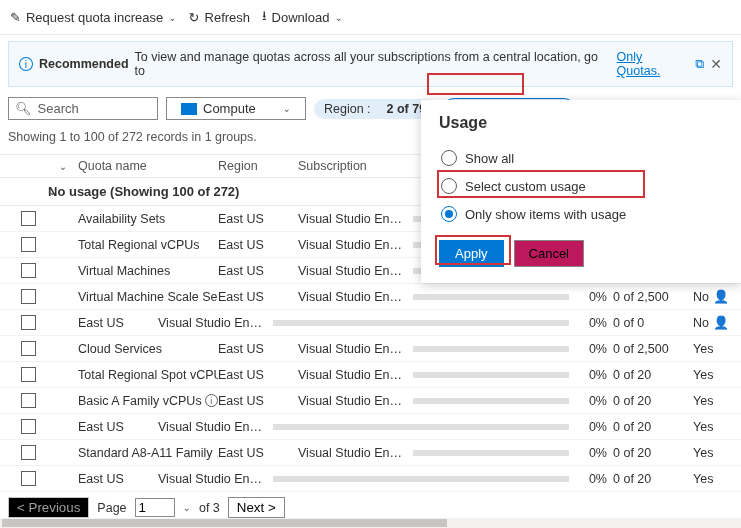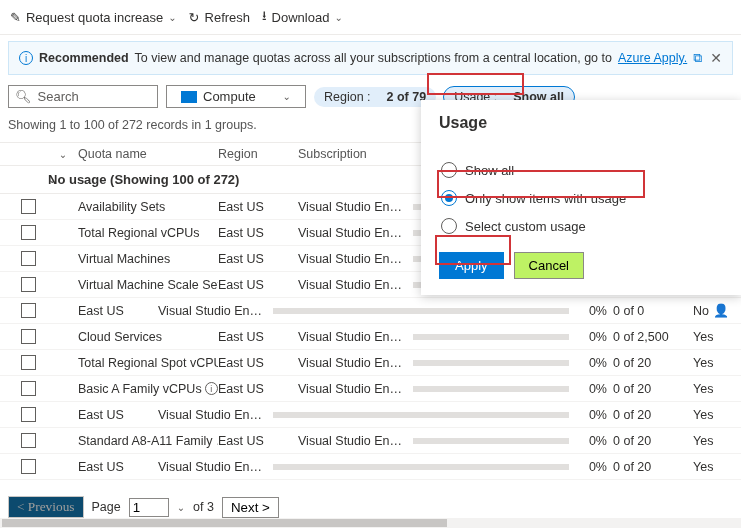--- a/index.html
+++ b/index.html
@@ -37,33 +37,33 @@
 .row .qregion { width: 80px; }
 .row .qsub { width: 115px; }
 .row .bar-wrap { flex: 1; display: flex; align-items: center; gap: 8px; padding-right: 6px; }
 .bar { flex: 1; height: 6px; background: #e1dfdd; }
 .row .pct { width: 30px; text-align: right; }
 .row .qty { width: 80px; }
 .row .adj { width: 40px; display:flex; gap:4px; align-items:center;}
 .info-ic { width: 13px; height: 13px; border-radius: 50%; border: 1px solid #605e5c; display: inline-flex; align-items: center; justify-content: center; font-size: 9px; color: #605e5c; flex-shrink:0;}
 .pager { position: absolute; bottom: 10px; left: 8px; right: 8px; display: flex; align-items: center; gap: 8px; font-size: 12.5px; }
 .pg-btn { border: 1px solid #8a8886; background: #fff; padding: 2px 8px; }
-.pg-btn.disabled { color: #a19f9d; border-color: #c8c6c4; background:#0c4a6e;font-family:Liberation Serif, serif;}
+.pg-btn.disabled { color: #a19f9d; border-color: #c8c6c4; background:#000000;}
 .pg-inp { width: 40px; border: 1px solid #8a8886; padding: 1px 3px; text-align: left; }
 .scroll-h { position: absolute; bottom: 0; left: 0; right: 0; height: 10px; background: #f3f2f1; display:flex; align-items:center;}
 .scroll-h .thumb { height: 8px; width: 60%; background: #c8c6c4; margin-left: 2px;}
 .dropdown { position: absolute; top: 100px; right: 0; width: 320px; background: #fff; box-shadow: 0 2px 10px rgba(0,0,0,0.2); padding: 14px 18px 16px 18px; }
-.dropdown h3 { font-size: 16px; font-weight: 600; margin-bottom: 24px; }
+.dropdown h3 { font-size: 16px; font-weight: 600; margin-bottom: 12px; }
 .opt { display: flex; align-items: center; gap: 8px; padding: 6px 2px; font-size: 13px; }
 .radio { width: 16px; height: 16px; border-radius: 50%; border: 1px solid #605e5c; display: inline-flex; align-items: center; justify-content: center; }
 .radio.sel { border-color: #0078d4; }
 .radio.sel::after { content: ""; width: 8px; height: 8px; border-radius: 50%; background: #0078d4; }
 .drop-actions { display: flex; gap: 10px; margin-top: 12px; }
 .apply-btn { background: #0078d4; color: #fff; border: none; padding: 5px 16px; font-size: 13px; }
-.cancel-btn { background: #bef264; border: 1px solid #8a8886; padding: 5px 14px; font-size: 13px; }
+.cancel-btn { background: #be185d; border: 1px solid #8a8886; padding: 5px 14px; font-size: 13px; }
 .hl1 { position: absolute; border: 2px solid #d13438; pointer-events: none; }
 .ic{display:inline-block;}
 .person-ic{color:#0078d4; font-size:13px;}
 .topdrop{ position:absolute; top:104px; right:8px; width:98px; border:1px solid #8a8886; height:20px; display:flex; justify-content:flex-end; align-items:center; padding:0 4px;}
 </style>
 </head>
 <body>
 
 <div class="toolbar">
   <button class="tool-btn">
@@ -79,21 +79,21 @@
     <span class="ic">⭳</span>
     <span>Download</span>
     <span class="chev">⌄</span>
   </button>
 </div>
 
 <div class="info-bar">
   <span class="circle">i</span>
   <strong>Recommended</strong>
   <span>To view and manage quotas across all your subscriptions from a central location, go to</span>
-  <a class="link">Azure Apply.</a>
+  <a class="link">Only Quotas.</a>
   <span class="ic" style="color:#0078d4;">⧉</span>
   <span class="close">✕</span>
 </div>
 
 <div class="filter-row">
   <div class="search-box">
     <span>🔍︎</span>
     <span>Search</span>
   </div>
   <div class="compute-box">
@@ -310,26 +310,26 @@
     <div class="thumb"></div>
   </div>
 
 <div class="dropdown">
   <h3>Usage</h3>
   <div class="opt">
     <span class="radio"></span>
     <span>Show all</span>
   </div>
   <div class="opt">
+    <span class="radio"></span>
+    <span>Select custom usage</span>
+  </div>
+  <div class="opt">
     <span class="radio sel"></span>
     <span>Only show items with usage</span>
-  </div>
-  <div class="opt">
-    <span class="radio"></span>
-    <span>Select custom usage</span>
   </div>
   <div class="drop-actions">
     <button class="apply-btn">Apply</button>
     <button class="cancel-btn">Cancel</button>
   </div>
 </div>
 
 <div class="hl1" style="top:73px; left:427px; width:97px; height:22px;"></div>
 <div class="hl1" style="top:170px; left:437px; width:208px; height:28px;"></div>
 <div class="hl1" style="top:235px; left:435px; width:76px; height:30px;"></div>

